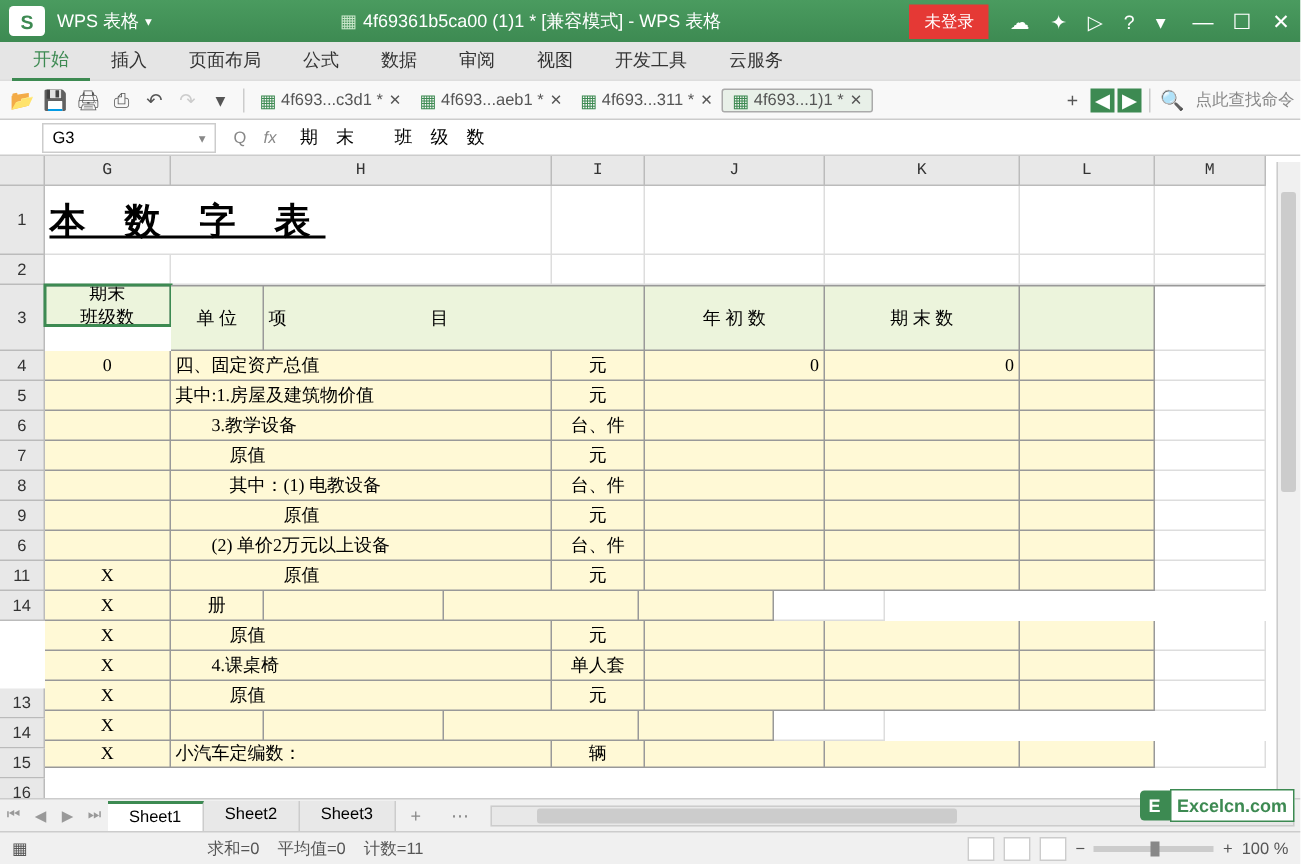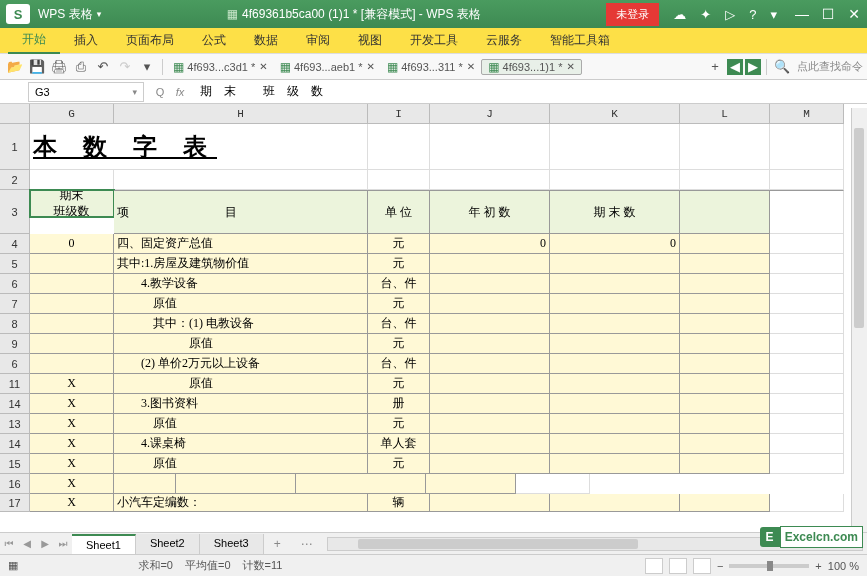--- a/index.html
+++ b/index.html
@@ -12,21 +12,21 @@
 .titlebar .down { margin-left: 4px; font-size: 9px; }
 .titlebar .doc-title { flex: 1; text-align: center; font-size: 12px; display: flex; align-items: center; justify-content: center; gap: 4px; }
 .titlebar .doc-icon { color: #c8e6c9; }
 .titlebar .login-btn { background: #e53935; padding: 4px 10px; font-size: 11px; margin-right: 8px; }
 .titlebar .right-icons { display: flex; align-items: center; gap: 2px; }
 .titlebar .right-icons span { padding: 0 6px; cursor: pointer; font-size: 13px; }
 .titlebar .win-controls { display: flex; margin-left: 6px; }
 .titlebar .win-controls span { width: 26px; text-align: center; font-size: 14px; cursor: pointer; }
 
 
-.menubar { height: 26px; background: #fde047; display: flex; align-items: center; padding: 0 8px; border-bottom: 1px solid #ddd; }
+.menubar { height: 26px; background: #e5e5e5; display: flex; align-items: center; padding: 0 8px; border-bottom: 1px solid #ddd; }
 .menubar .menu-item { padding: 0 14px; font-size: 12px; color: #333; cursor: pointer; height: 26px; display: flex; align-items: center; }
 .menubar .menu-item.active { color: #3d8a52; border-bottom: 2px solid #3d8a52; }
 
 
 .toolbar { height: 26px; background: #f8f8f8; display: flex; align-items: center; padding: 0 4px; border-bottom: 1px solid #ccc; }
 .toolbar .tb-btn { width: 20px; height: 20px; display: flex; align-items: center; justify-content: center; margin: 0 1px; cursor: pointer; font-size: 13px; color: #555; }
 .toolbar .sep { width: 1px; height: 16px; background: #ccc; margin: 0 4px; }
 .toolbar .doc-tab { display: flex; align-items: center; padding: 0 6px; font-size: 11px; color: #555; cursor: pointer; }
 .toolbar .doc-tab.active { background: #e8f0e8; border: 1px solid #aaa; border-radius: 2px; }
 .toolbar .doc-tab .close { margin-left: 4px; font-size: 10px; }
@@ -115,21 +115,20 @@
 <div class="menubar" id="menubar">
     <div class="menu-item active">开始</div>
     <div class="menu-item">插入</div>
     <div class="menu-item">页面布局</div>
     <div class="menu-item">公式</div>
     <div class="menu-item">数据</div>
     <div class="menu-item">审阅</div>
     <div class="menu-item">视图</div>
     <div class="menu-item">开发工具</div>
     <div class="menu-item">云服务</div>
-    <div class="menu-item">智能工具箱</div>
   </div>
 
 <div class="toolbar">
   <span class="tb-btn" style="color:#e8a23a">📂</span>
   <span class="tb-btn" style="color:#4a9b5f">💾</span>
   <span class="tb-btn">🖨</span>
   <span class="tb-btn">⎙</span>
   <span class="tb-btn">↶</span>
   <span class="tb-btn" style="color:#ccc">↷</span>
   <span class="tb-btn">▾</span>
@@ -193,21 +192,21 @@
       <div class="rh" style="height: 44px;">3</div>
       <div class="rh" style="height: 20px;">4</div>
       <div class="rh" style="height: 20px;">5</div>
       <div class="rh" style="height: 20px;">6</div>
       <div class="rh" style="height: 20px;">7</div>
       <div class="rh" style="height: 20px;">8</div>
       <div class="rh" style="height: 20px;">9</div>
       <div class="rh" style="height: 20px;">6</div>
       <div class="rh" style="height: 20px;">11</div>
       <div class="rh" style="height: 20px;">14</div>
-      <div class="rh" style="height: 20px;">13</div>
+      <div class="rh" style="height: 20px; margin-top: 45px;">13</div>
       <div class="rh" style="height: 20px; text-align: right;">14</div>
       <div class="rh" style="height: 20px;">15</div>
       <div class="rh" style="height: 20px;">16</div>
       <div class="rh" style="height: 18px;">17</div>
     </div>
   <div class="cells" id="cells">
       <div class="row">
         <div class="cell big" style="width: 338px; height: 46px; overflow: visible;">本 数 字 表</div>
         <div class="cell " style="width: 62px; height: 46px;"></div>
         <div class="cell " style="width: 120px; height: 46px;"></div>
@@ -220,22 +219,22 @@
         <div class="cell " style="width: 254px; height: 20px;"></div>
         <div class="cell " style="width: 62px; height: 20px;"></div>
         <div class="cell " style="width: 120px; height: 20px;"></div>
         <div class="cell " style="width: 130px; height: 20px;"></div>
         <div class="cell " style="width: 90px; height: 20px;"></div>
         <div class="cell " style="width: 74px; height: 20px;"></div>
       </div>
       <div class="row hdr">
         <div class="cell grn c active" style="width: 84px; height: 27px; white-space: pre-line; text-align: center; line-height: 1.3;">期末
 班级数</div>
+        <div class="cell grn c" style="width: 62px; height: 44px;">单 位</div>
         <div class="cell grn" style="width: 254px; height: 44px;">项　　　　　　　　目</div>
-        <div class="cell grn c" style="width: 62px; height: 44px;">单 位</div>
         <div class="cell grn c" style="width: 120px; height: 44px;">年 初 数</div>
         <div class="cell grn c" style="width: 130px; height: 44px;">期 末 数</div>
         <div class="cell grn" style="width: 90px; height: 44px;"></div>
         <div class="cell " style="width: 74px; height: 44px;"></div>
       </div>
       <div class="row">
         <div class="cell yel c" style="width: 84px; height: 20px;">0</div>
         <div class="cell yel" style="width: 254px; height: 20px;">四、固定资产总值</div>
         <div class="cell yel c" style="width: 62px; height: 20px;">元</div>
         <div class="cell yel r" style="width: 120px; height: 20px;">0</div>
@@ -247,21 +246,21 @@
         <div class="cell yel r" style="width: 84px; height: 20px;"></div>
         <div class="cell yel" style="width: 254px; height: 20px;">其中:1.房屋及建筑物价值</div>
         <div class="cell yel c" style="width: 62px; height: 20px;">元</div>
         <div class="cell yel r" style="width: 120px; height: 20px;"></div>
         <div class="cell yel r" style="width: 130px; height: 20px;"></div>
         <div class="cell yel" style="width: 90px; height: 20px;"></div>
         <div class="cell " style="width: 74px; height: 20px;"></div>
       </div>
       <div class="row">
         <div class="cell yel r" style="width: 84px; height: 20px;"></div>
-        <div class="cell yel" style="width: 254px; height: 20px;">　　4.教学设备</div>
+        <div class="cell yel" style="width: 254px; height: 20px;">　　3.教学设备</div>
         <div class="cell yel c" style="width: 62px; height: 20px;">台、件</div>
         <div class="cell yel r" style="width: 120px; height: 20px;"></div>
         <div class="cell yel r" style="width: 130px; height: 20px;"></div>
         <div class="cell yel" style="width: 90px; height: 20px;"></div>
         <div class="cell " style="width: 74px; height: 20px;"></div>
       </div>
       <div class="row">
         <div class="cell yel r" style="width: 84px; height: 20px;"></div>
         <div class="cell yel" style="width: 254px; height: 20px;">　　　原值</div>
         <div class="cell yel c" style="width: 62px; height: 20px;">元</div>
@@ -301,21 +300,20 @@
         <div class="cell yel c" style="width: 84px; height: 20px;">X</div>
         <div class="cell yel" style="width: 254px; height: 20px;">　　　　　　原值</div>
         <div class="cell yel c" style="width: 62px; height: 20px;">元</div>
         <div class="cell yel r" style="width: 120px; height: 20px;"></div>
         <div class="cell yel r" style="width: 130px; height: 20px;"></div>
         <div class="cell yel" style="width: 90px; height: 20px;"></div>
         <div class="cell " style="width: 74px; height: 20px;"></div>
       </div>
       <div class="row">
         <div class="cell yel c" style="width: 84px; height: 20px;">X</div>
-        <div class="cell yel" style="width: 254px; height: 20px;">　　3.图书资料</div>
         <div class="cell yel c" style="width: 62px; height: 20px;">册</div>
         <div class="cell yel r" style="width: 120px; height: 20px;"></div>
         <div class="cell yel r" style="width: 130px; height: 20px;"></div>
         <div class="cell yel" style="width: 90px; height: 20px;"></div>
         <div class="cell " style="width: 74px; height: 20px;"></div>
       </div>
       <div class="row">
         <div class="cell yel c" style="width: 84px; height: 20px;">X</div>
         <div class="cell yel" style="width: 254px; height: 20px;">　　　原值</div>
         <div class="cell yel c" style="width: 62px; height: 20px;">元</div>

